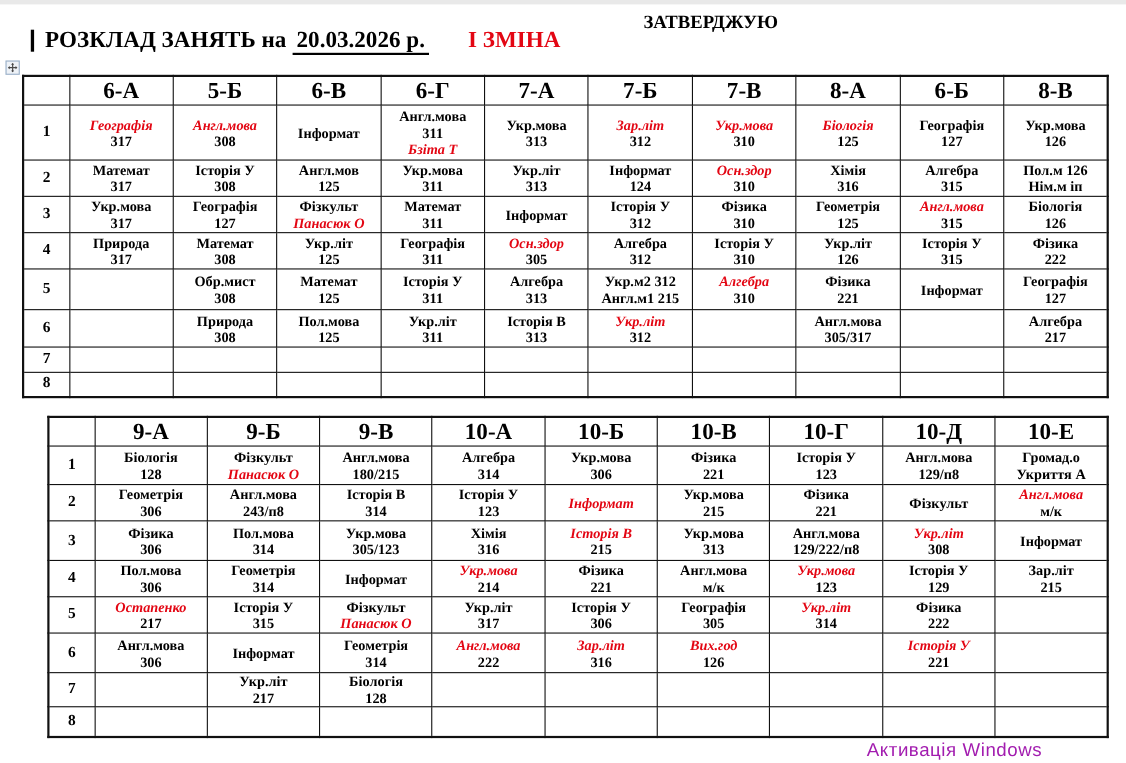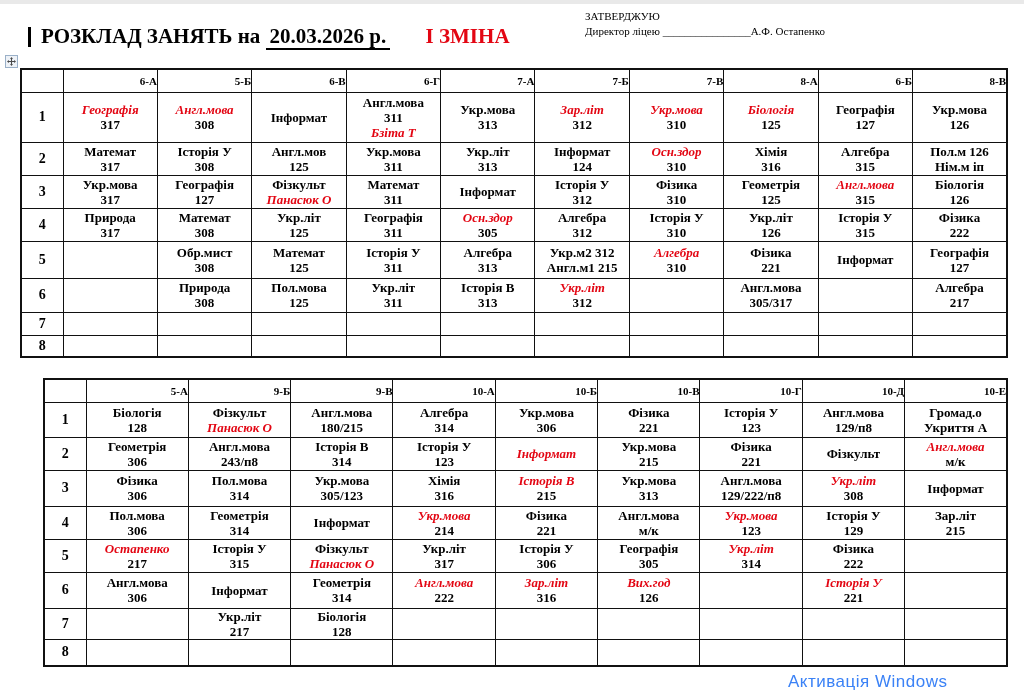--- a/index.html
+++ b/index.html
@@ -5,31 +5,31 @@
   html,body{margin:0;padding:0;background:#fff;}
   .page{position:relative;width:1024px;height:694px;background:#ffffff;overflow:hidden;
         font-family:"Liberation Serif",serif;color:#000;}
   .topstrip{position:absolute;left:0;top:0;width:1024px;height:4px;background:#e9e9e9;}
 
   .hdr-left{position:absolute;left:28px;top:24px;font-size:21px;font-weight:bold;white-space:nowrap;}
   .bar{display:inline-block;width:3px;height:20px;background:#000;margin-right:10px;vertical-align:-4px;}
   .date{border-bottom:2px solid #000;padding:0 4px;}
   .shift{color:var(--red);margin-left:30px;}
 
-  .hdr-right{position:absolute;left:585px;top:10px;font-size:11px;font-weight:normal;}
+  .hdr-right{position:absolute;left:585px;top:10px;font-size:17px;font-weight:bold;}
   .hdr-right .sig{margin-top:3px;}
   .sigline{letter-spacing:0;}
 
   .handle{position:absolute;left:5px;top:55px;width:13px;height:13px;border:1px solid #9ab0c8;
           background:#eef2f7;display:flex;align-items:center;justify-content:center;box-sizing:border-box;}
 
   table.sched{position:absolute;border-collapse:collapse;table-layout:fixed;text-align:center;
               font-weight:bold;border:2px solid #111;}
   table.sched th,table.sched td{border:1px solid #111;padding:0;vertical-align:middle;overflow:hidden;}
-  table.sched thead th{font-size:11px;text-align:right;}
+  table.sched thead th{font-size:21px;}
   table.sched tbody th{font-size:14px;}
   col.numcol{width:42px;}
   .ln{font-size:13px;line-height:15px;white-space:nowrap;}
   .red{color:var(--red);font-style:italic;}
 
   #t1{left:20px;top:68px;width:988px;}
   #t2{left:43px;top:378px;width:965px;}
   #t1 thead tr{height:23px;}
   #t1 tbody tr:nth-child(1){height:50px;}
   #t1 tbody tr:nth-child(2){height:33px;}
@@ -43,39 +43,36 @@
   #t2 tbody tr:nth-child(1){height:35px;}
   #t2 tbody tr:nth-child(2){height:33px;}
   #t2 tbody tr:nth-child(3){height:36px;}
   #t2 tbody tr:nth-child(4){height:33px;}
   #t2 tbody tr:nth-child(5){height:33px;}
   #t2 tbody tr:nth-child(6){height:36px;}
   #t2 tbody tr:nth-child(7){height:30px;}
   #t2 tbody tr:nth-child(8){height:27px;}
 
   .wm{position:absolute;left:788px;top:672px;font-family:"Liberation Sans",sans-serif;
-      font-size:17px;color:#3b82f6;letter-spacing:.5px;}
+      font-size:17px;color:#a21caf;letter-spacing:.5px;}
 </style>
 </head>
 <body>
 
 <div class="page">
   <div class="topstrip"></div>
 
   <div class="hdr-left">
     <span class="bar"></span><span>РОЗКЛАД  ЗАНЯТЬ на</span>
     <span class="date">20.03.2026 р.</span>
     <span class="shift">І ЗМІНА</span>
   </div>
 
   <div class="hdr-right">
     <div>ЗАТВЕРДЖУЮ</div>
-    <div class="sig"><span>Директор ліцею</span>
-      <span class="sigline">________________</span><span>А.Ф. Остапенко</span>
-    </div>
   </div>
 
   <div class="handle">
     <svg width="9" height="9" viewBox="0 0 10 10" aria-hidden="true">
       <path d="M5 0 L6.6 2.1 H5.6 V4.4 H7.9 V3.4 L10 5 L7.9 6.6 V5.6 H5.6 V7.9 H6.6 L5 10 L3.4 7.9 H4.4 V5.6 H2.1 V6.6 L0 5 L2.1 3.4 V4.4 H4.4 V2.1 H3.4 Z" fill="#4a4a4a"></path>
     </svg>
   </div>
 
   <table class="sched" id="t1">
       <colgroup>
@@ -388,21 +385,21 @@
         <col>
         <col>
         <col>
         <col>
         <col>
         <col>
       </colgroup>
       <thead>
         <tr>
           <th></th>
-          <th>5-А</th>
+          <th>9-А</th>
           <th>9-Б</th>
           <th>9-В</th>
           <th>10-А</th>
           <th>10-Б</th>
           <th>10-В</th>
           <th>10-Г</th>
           <th>10-Д</th>
           <th>10-Е</th>
         </tr>
       </thead>

